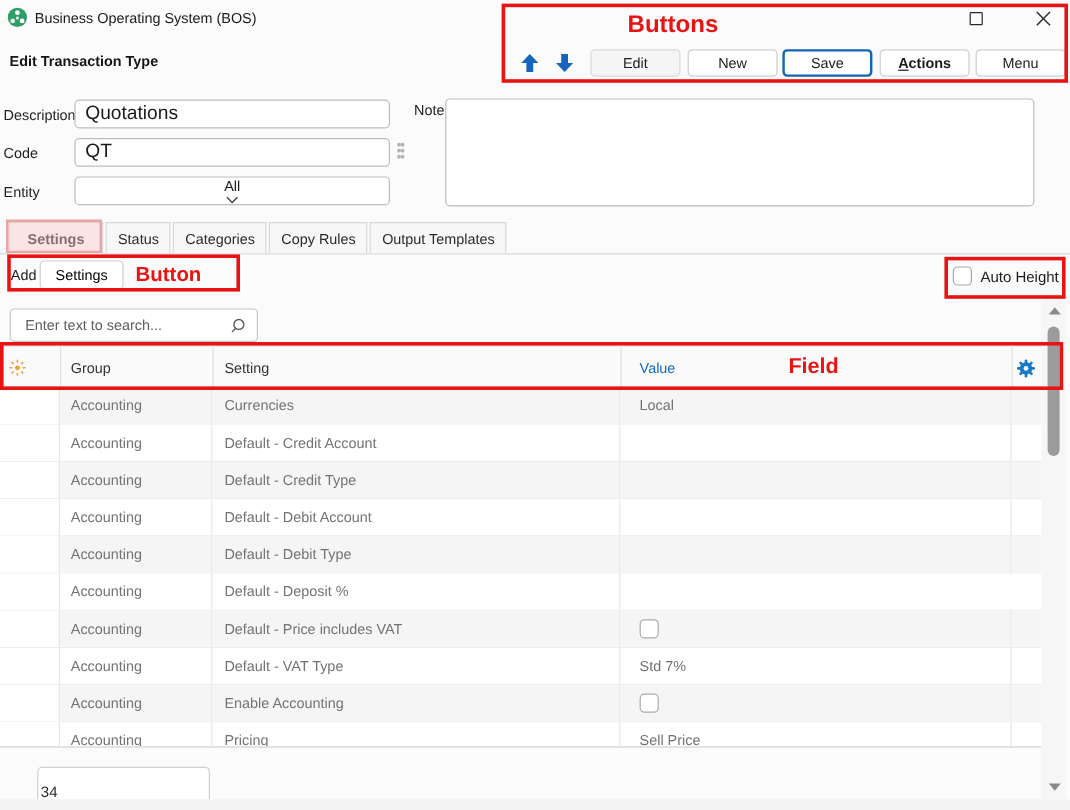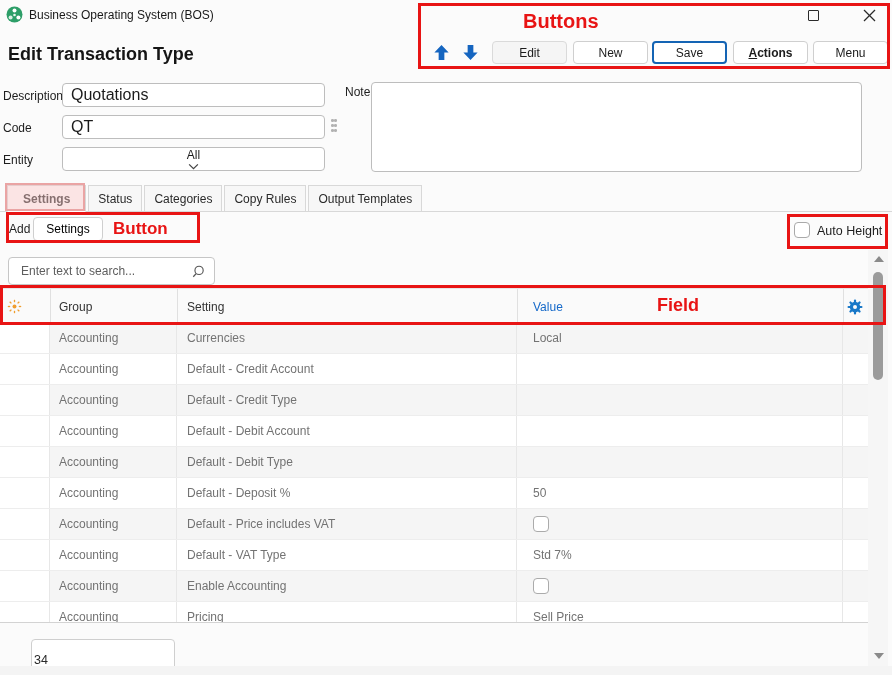--- a/index.html
+++ b/index.html
@@ -12,21 +12,21 @@
     overflow: hidden;
   }
   .abs { position: absolute; }
 
   
   .window-title { left: 29px; top: 8px; font-size: 12px; color: #191919; }
   .win-btn { display: flex; align-items: center; justify-content: center; background: transparent; border: none; cursor: default; }
   .max-glyph { width: 11px; height: 11px; border: 1.2px solid #2a2a2a; border-radius: 1px; background: transparent; }
 
   
-  .page-title { left: 8px; top: 44px; font-size: 18px; font-weight: 700; color: #151515; }
+  .page-title { left: 8px; top: 44px; font-size: 12px; font-weight: 700; color: #151515; }
 
   
   .anno-box { border: 3px solid #e81414; z-index: 30; pointer-events: none; background: transparent; }
   .anno-label { color: #e81414; font-weight: 700; z-index: 31; pointer-events: none; }
   .anno-tab-highlight { background: rgba(246,196,196,0.45); border: 2px solid #eaa4a4; z-index: 29; pointer-events: none; }
 
   
   .tb-btn {
     position: absolute; top: 41px; width: 75px; height: 23px;
     font-family: "Liberation Sans", sans-serif; font-size: 12px; color: #1b1b1b;
@@ -297,21 +297,20 @@
     <div class="cell c-ind"></div>
     <div class="cell c-group">Accounting</div>
     <div class="cell c-setting">Default - Debit Type</div>
     <div class="cell c-value"></div>
     <div class="cell c-end"></div>
   </div>
     <div class="grid-row">
     <div class="cell c-ind"></div>
     <div class="cell c-group">Accounting</div>
     <div class="cell c-setting">Default - Deposit %</div>
-    <div class="cell c-value">50</div>
     <div class="cell c-end"></div>
   </div>
     <div class="grid-row alt">
     <div class="cell c-ind"></div>
     <div class="cell c-group">Accounting</div>
     <div class="cell c-setting">Default - Price includes VAT</div>
     <div class="cell c-value">
         <div class="grid-checkbox"></div>
       </div>
     <div class="cell c-end"></div>

